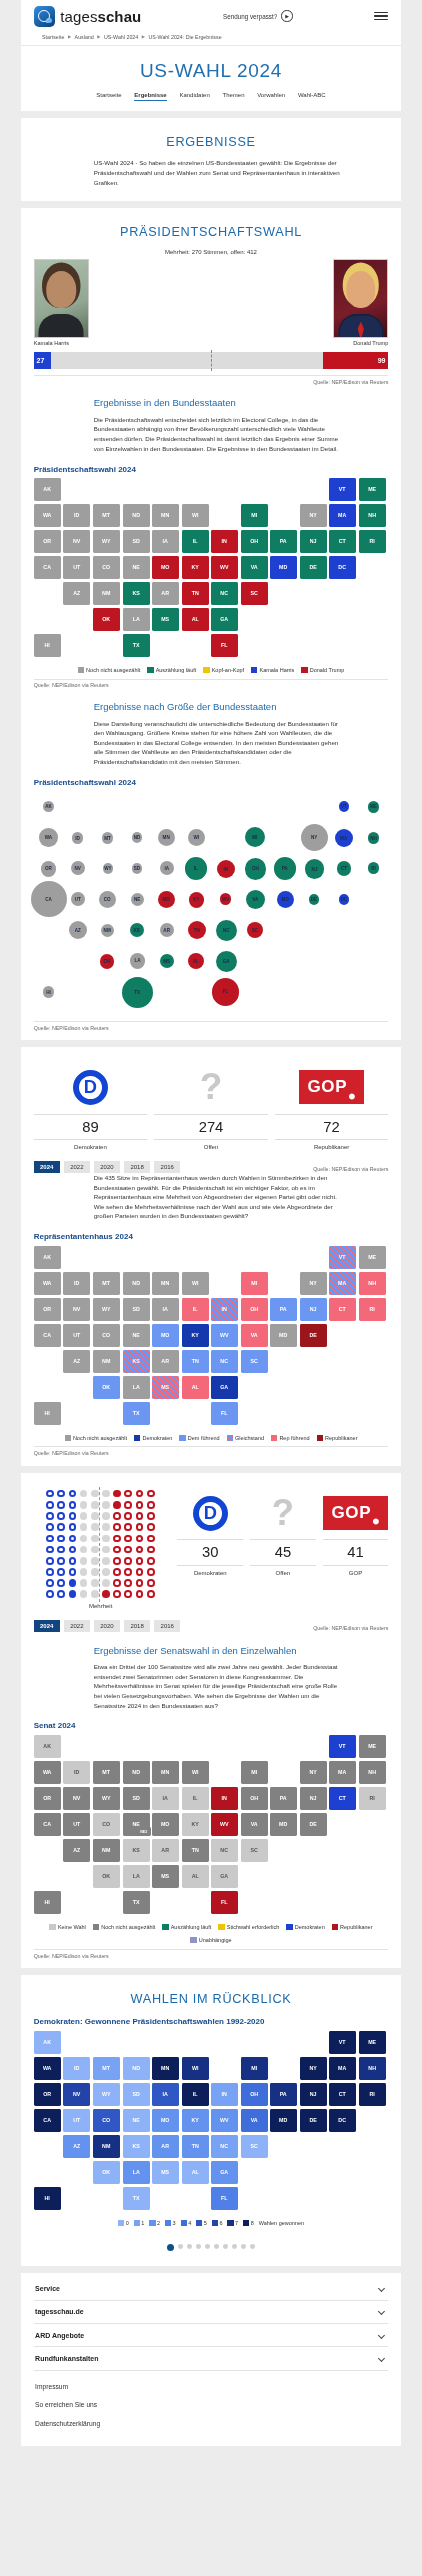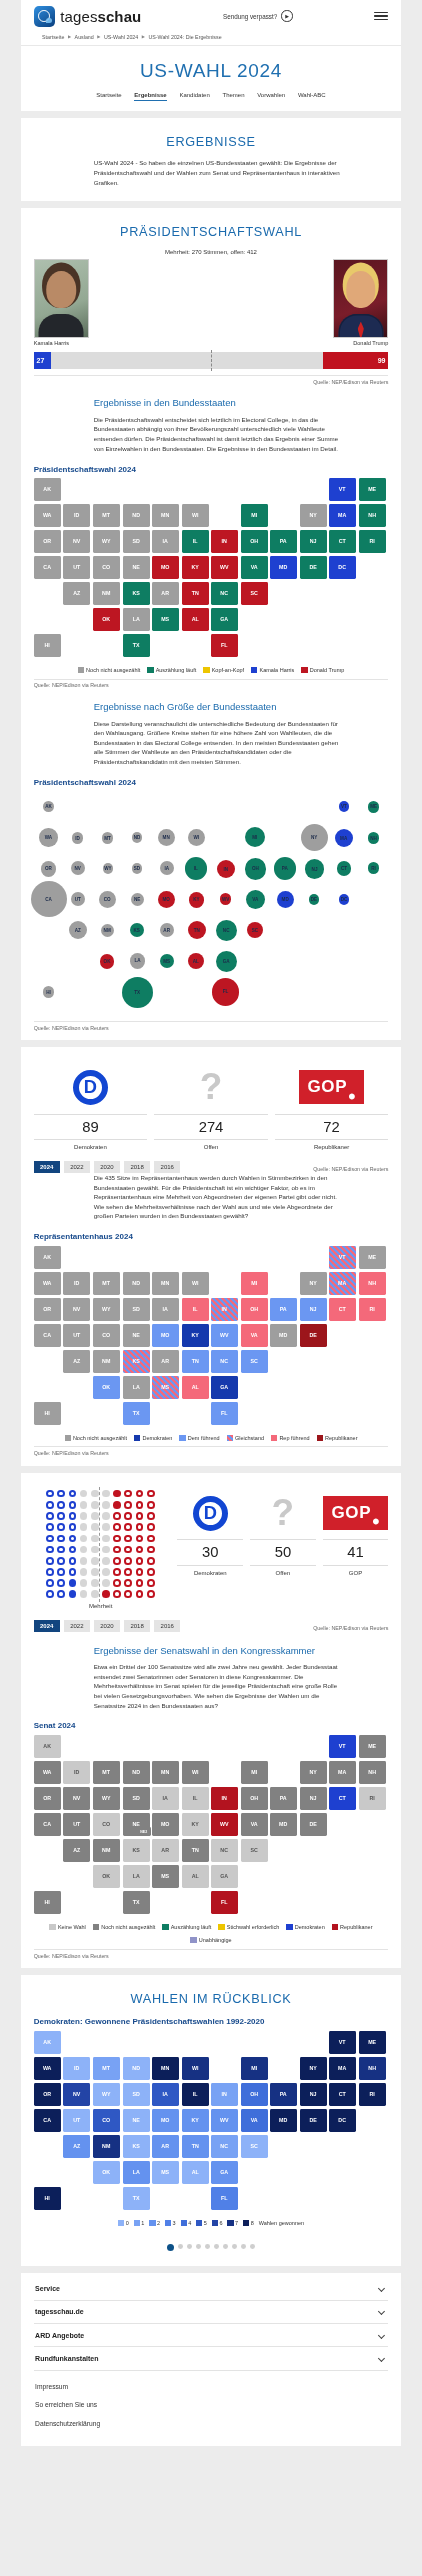--- a/index.html
+++ b/index.html
@@ -559,21 +559,21 @@
         <div class="icon-box">
             <div class="dem-logo">D</div>
           </div>
         <div class="num">30</div>
         <div class="lbl">Demokraten</div>
       </div>
       <div class="stat">
         <div class="icon-box">
             <div class="q-mark">?</div>
           </div>
-        <div class="num">50</div>
+        <div class="num">45</div>
         <div class="lbl">Offen</div>
       </div>
       <div class="stat">
         <div class="icon-box">
             <div class="gop-logo">
               <span>GOP</span>
               <span class="gop-elephant">⬤</span>
             </div>
           </div>
         <div class="num">41</div>
@@ -585,21 +585,21 @@
     <div class="years" id="years-senate">
         <span class="chip active">2024</span>
         <span class="chip">2022</span>
         <span class="chip">2020</span>
         <span class="chip">2018</span>
         <span class="chip">2016</span>
       </div>
     <div class="source">Quelle: NEP/Edison via Reuters</div>
   </div>
 
-  <h3 class="sub-blue">Ergebnisse der Senatswahl in den Kongresskammer</h3>
+  <h3 class="sub-blue">Ergebnisse der Senatswahl in den Einzelwahlen</h3>
   <p class="prose">Etwa ein Drittel der 100 Senatssitze wird alle zwei Jahre neu gewählt. Jeder Bundesstaat entsendet zwei Senatorinnen oder Senatoren in diese Kongresskammer. Die Mehrheitsverhältnisse im Senat spielen für die jeweilige Präsidentschaft eine große Rolle bei vielen Gesetzgebungsvorhaben. Wie sehen die Ergebnisse der Wahlen um die Senatssitze 2024 in den Bundesstaaten aus?</p>
   <div class="map-head">Senat 2024</div>
   <div class="tilemap" id="map-senate" style="height:182px;">
       <div class="tile" style="background: rgb(201, 201, 201); color: rgb(85, 85, 85); left: 29.5px; top: 26px;">ID</div>
       <div class="tile" style="background: rgb(201, 201, 201); color: rgb(85, 85, 85); left: 59px; top: 78px;">CO</div>
       <div class="tile" style="background: rgb(201, 201, 201); color: rgb(85, 85, 85); left: 118px; top: 52px;">IA</div>
       <div class="tile" style="background: rgb(201, 201, 201); color: rgb(85, 85, 85); left: 89px; top: 104px;">KS</div>
       <div class="tile" style="background: rgb(201, 201, 201); color: rgb(85, 85, 85); left: 148px; top: 52px;">IL</div>
       <div class="tile" style="background: rgb(201, 201, 201); color: rgb(85, 85, 85); left: 59px; top: 130px;">OK</div>
       <div class="tile" style="background: rgb(201, 201, 201); color: rgb(85, 85, 85); left: 118px; top: 104px;">AR</div>

